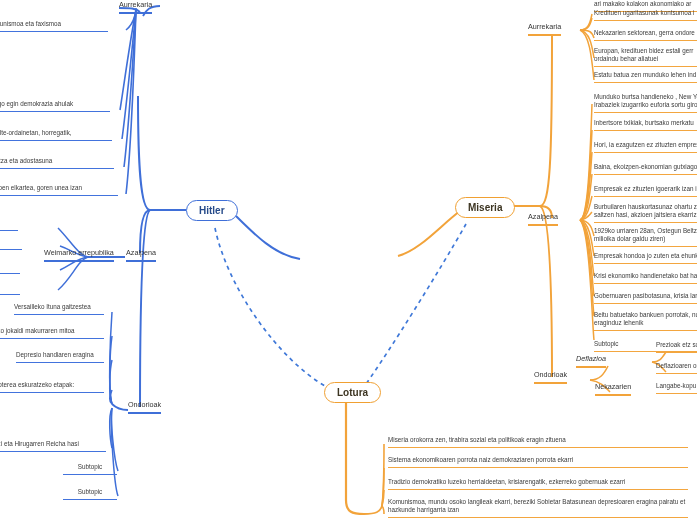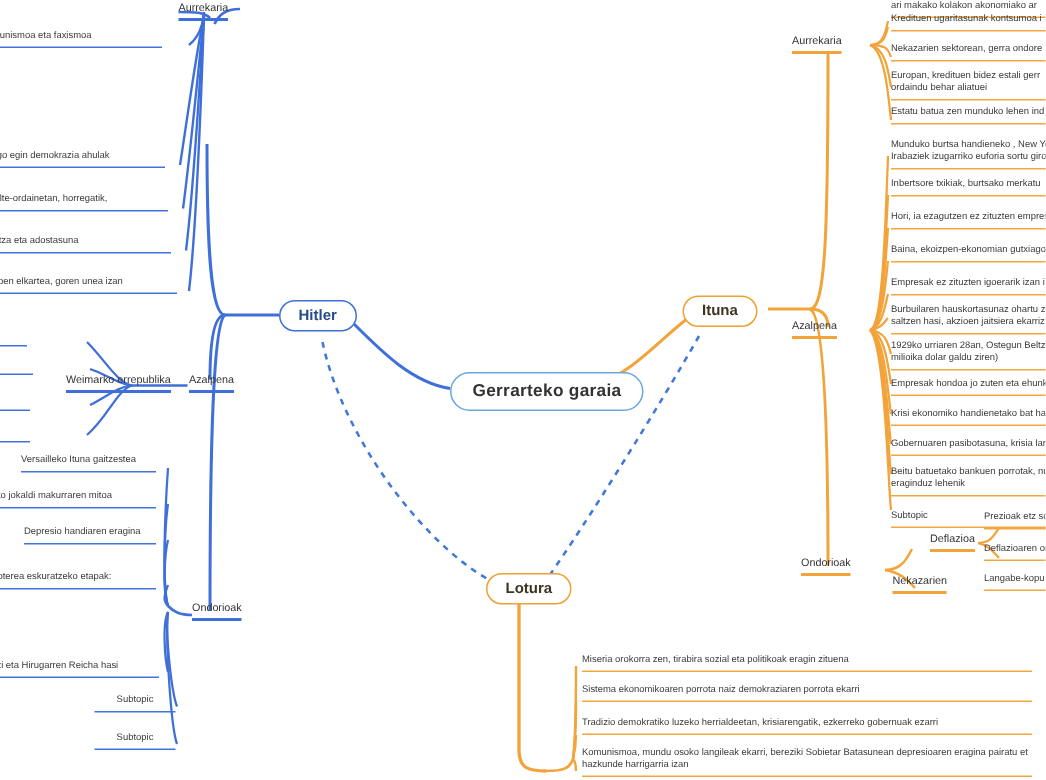--- a/index.html
+++ b/index.html
@@ -144,25 +144,24 @@
 
     <path d="M346 400 C 346 420, 346 460, 346 500" stroke="#f2a33a" stroke-width="2.2" fill="none"></path>
     <path d="M346 500 C 346 512, 352 514, 364 514" stroke="#f2a33a" stroke-width="2.2" fill="none"></path>
     <path d="M364 514 C 376 514, 380 512, 382 506" stroke="#f2a33a" stroke-width="1.8" fill="none"></path>
     <path d="M382 506 C 384 490, 384 460, 384 444" stroke="#f2a33a" stroke-width="1.6" fill="none"></path>
     <path d="M382 506 C 384 492, 384 470, 384 468" stroke="#f2a33a" stroke-width="1.6" fill="none"></path>
     <path d="M382 506 C 384 498, 384 492, 384 490" stroke="#f2a33a" stroke-width="1.6" fill="none"></path>
     <path d="M382 506 C 384 508, 384 512, 384 514" stroke="#f2a33a" stroke-width="1.6" fill="none"></path>
   </svg>
 
-  <div class="center-node" style="left:300px;top:248px;">Gerrarteko garaia</div>
 
   <div class="pill blue" style="left:186px;top:200px;">Hitler</div>
 
-  <div class="pill orange" style="left:455px;top:197px;">Ituna</div>
+  <div class="pill orange" style="left:455px;top:197px;">Miseria</div>
 
   <div class="pill orange" style="left:324px;top:382px;">Lotura</div>
 
   <div class="branch blue" style="left:119px;top:0px;">Aurrekaria</div>
 
   <div class="branch blue" style="left:126px;top:248px;">Azalpena</div>
 
   <div class="branch blue" style="left:128px;top:400px;">Ondorioak</div>
 
   <div class="leaf blue" style="left:-38px;top:20px;width:146px;">ak sortu: komunismoa eta faxismoa</div>
@@ -209,21 +208,21 @@
 saltzen hasi, akzioen jaitsiera ekarriz</div>
   <div class="leaf orange wrap" style="left:594px;top:227px;width:110px;">1929ko urriaren 28an, Ostegun Beltzu
 milioika dolar galdu ziren)</div>
   <div class="leaf orange" style="left:594px;top:252px;width:110px;">Empresak hondoa jo zuten eta ehunk</div>
   <div class="leaf orange" style="left:594px;top:272px;width:110px;">Krisi ekonomiko handienetako bat har</div>
   <div class="leaf orange" style="left:594px;top:292px;width:110px;">Gobernuaren pasibotasuna, krisia larr</div>
   <div class="leaf orange wrap" style="left:594px;top:311px;width:110px;">Beitu batuetako bankuen porrotak, nu
 eraginduz lehenik</div>
   <div class="leaf orange" style="left:594px;top:340px;width:110px;">Subtopic</div>
 
-  <div class="branch orange" style="left:620px;top:354px;">Deflazioa</div>
+  <div class="branch orange" style="left:576px;top:354px;font-style:italic;">Deflazioa</div>
   <div class="leaf orange" style="left:656px;top:341px;width:48px;">Prezioak etz sol</div>
   <div class="leaf orange" style="left:656px;top:362px;width:48px;">Deflazioaren on</div>
 
   <div class="branch orange" style="left:595px;top:382px;">Nekazarien</div>
   <div class="leaf orange" style="left:656px;top:382px;width:48px;">Langabe-kopu</div>
 
   <div class="leaf orange" style="left:388px;top:436px;width:300px;">Miseria orokorra zen, tirabira sozial eta politikoak eragin zituena</div>
   <div class="leaf orange" style="left:388px;top:456px;width:300px;">Sistema ekonomikoaren porrota naiz demokraziaren porrota ekarri</div>
   <div class="leaf orange" style="left:388px;top:478px;width:300px;">Tradizio demokratiko luzeko herrialdeetan, krisiarengatik, ezkerreko gobernuak ezarri</div>
   <div class="leaf orange wrap" style="left:388px;top:498px;width:300px;">Komunismoa, mundu osoko langileak ekarri, bereziki Sobietar Batasunean depresioaren eragina

